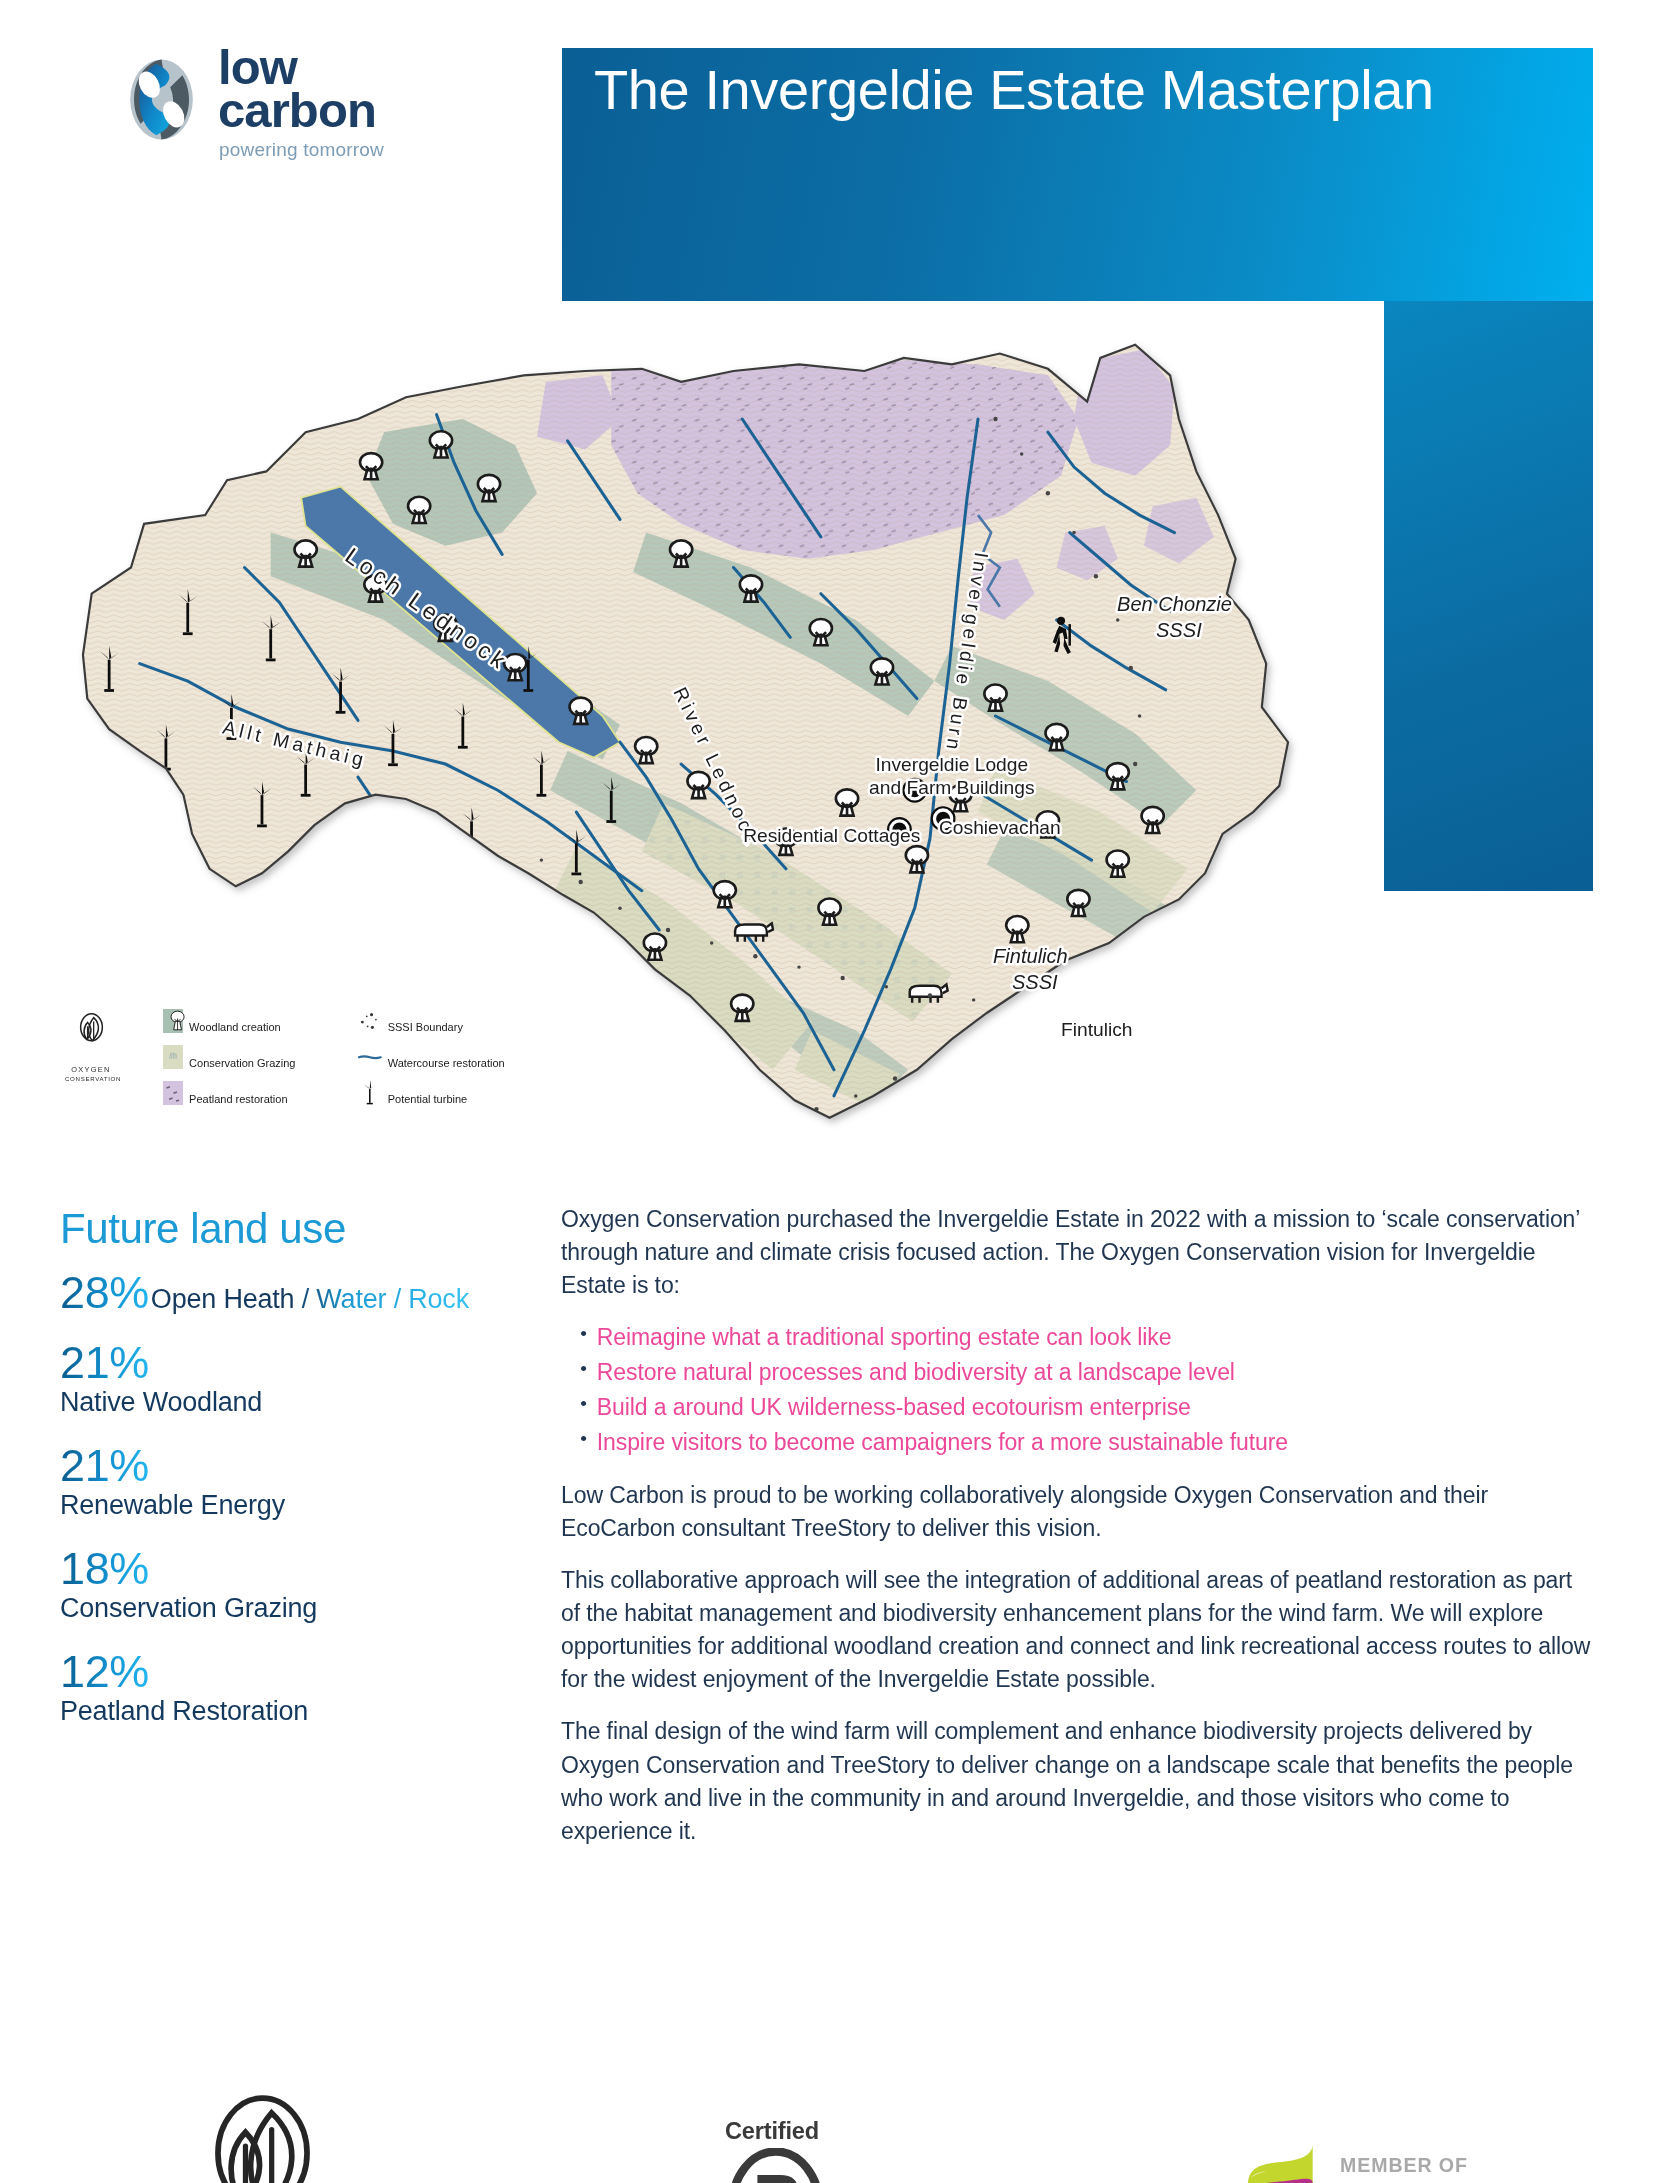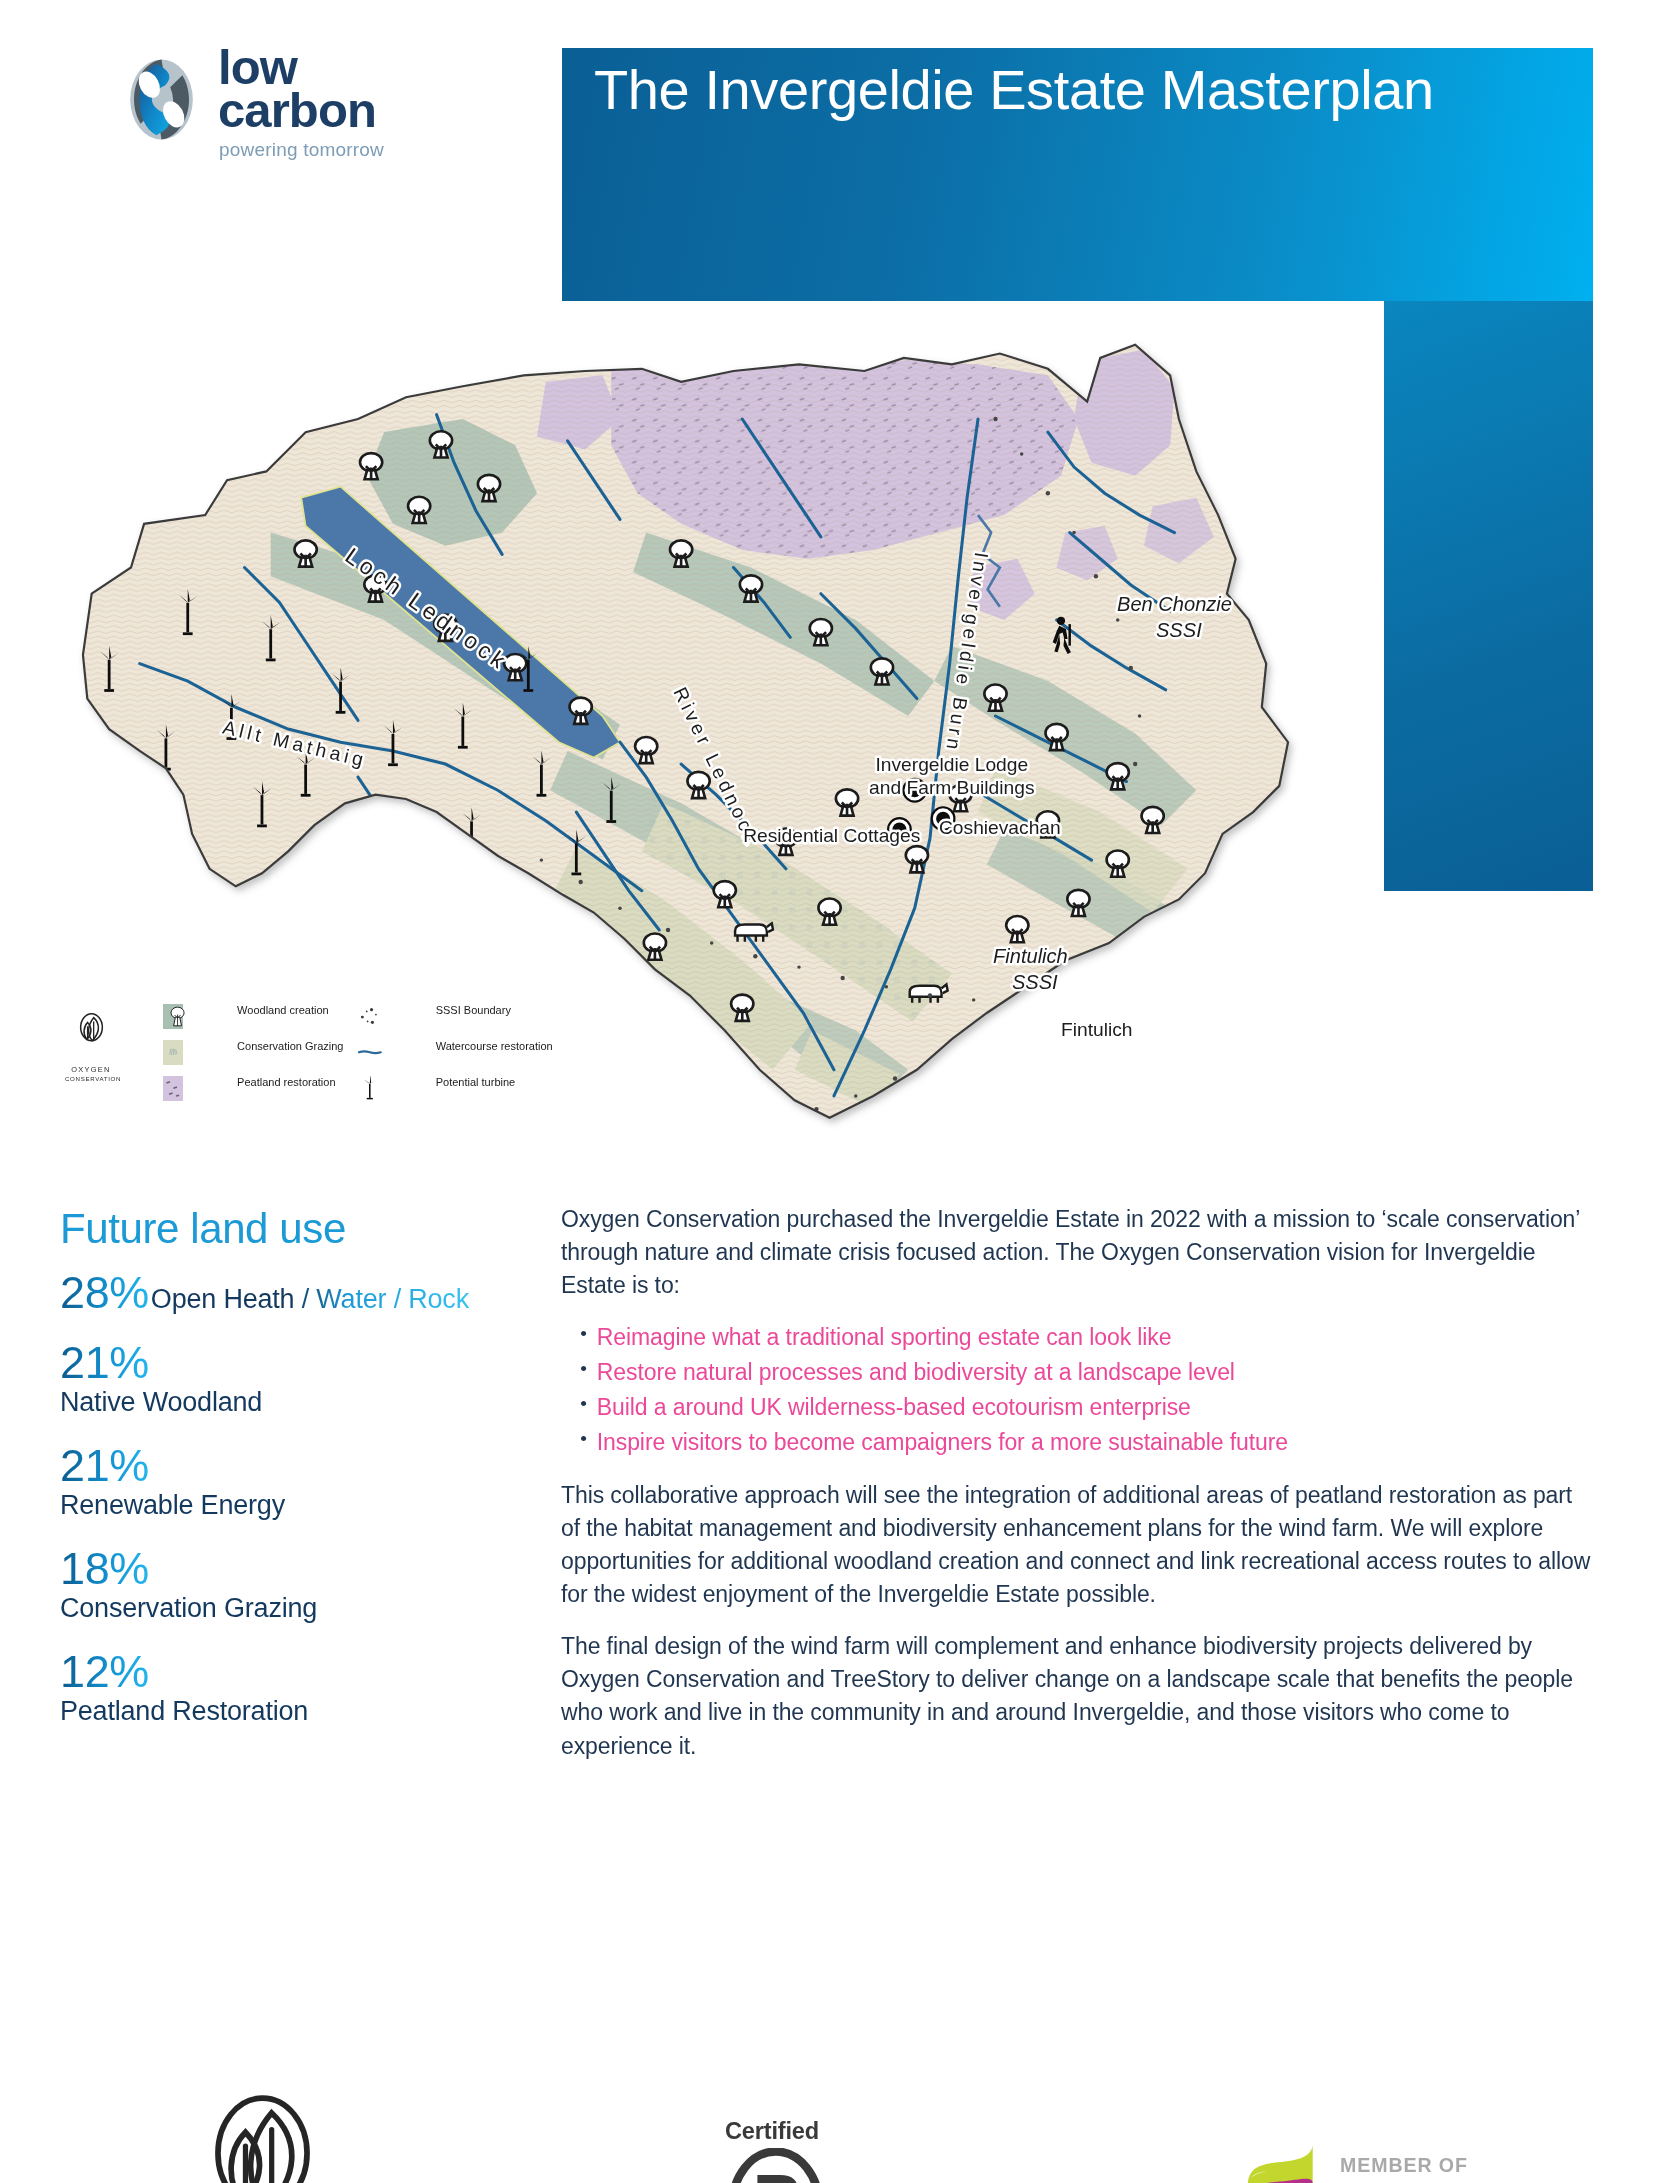--- a/index.html
+++ b/index.html
@@ -66,21 +66,21 @@
     width: 489px; height: 100px;
   }
   #legend-logo { position: absolute; left: 0; top: 12.2px; width: 52px; text-align: center; }
   #legend-logo .oc-mark { width: 27px; height: 33px; margin: 0 auto; display: block; }
   #legend-logo .oc-t1 { font-size: 7.4px; letter-spacing: 1.3px; color: #2b2b2b; margin-top: 20px; }
   #legend-logo .oc-t2 { font-size: 6.1px; letter-spacing: 0.7px; color: #2b2b2b; margin-top: 0.9px; }
 
   .lg-col { position: absolute; top: 4.4px; }
   #lg-col-a { left: 98px; width: 183px; }
   #lg-col-b { left: 293px; width: 192px; }
-  .lg-row { display: flex; align-items: flex-start; height: 29px; margin-bottom: 7px; gap: 48px; }
+  .lg-row { display: flex; align-items: flex-end; height: 29px; margin-bottom: 7px; }
   .lg-swatch { width: 20px; height: 24.5px; flex: 0 0 20px; position: relative; }
   .lg-sym { width: 23.6px; height: 24.5px; flex: 0 0 23.6px; position: relative; }
   .lg-label { font-size: 11px; color: #1b1b1b; margin-left: 6.1px; white-space: nowrap; }
 
   
   #stats { position: absolute; left: 60px; top: 1205px; width: 472px; }
   #stats-title {
     font-size: 42px; color: #1b9ad6; font-weight: 400; letter-spacing: -0.4px;
     margin-bottom: 16.6px;
   }
@@ -740,20 +740,21 @@
 </div>
 
 <div id="body-col">
   <p class="para">Oxygen Conservation purchased the Invergeldie Estate in 2022 with a mission to ‘scale conservation’ through nature and climate crisis focused action. The Oxygen Conservation vision for Invergeldie Estate is to:</p>
   <ul id="bullets">
     <li>Reimagine what a traditional sporting estate can look like</li>
     <li>Restore natural processes and biodiversity at a landscape level</li>
     <li>Build a around UK wilderness-based ecotourism enterprise</li>
     <li>Inspire visitors to become campaigners for a more sustainable future</li>
   </ul>
+  <p class="para">Low Carbon is proud to be working collaboratively alongside Oxygen Conservation and their EcoCarbon consultant TreeStory to deliver this vision.</p>
   <p class="para">This collaborative approach will see the integration of additional areas of peatland restoration as part of the habitat management and biodiversity enhancement plans for the wind farm. We will explore opportunities for additional woodland creation and connect and link recreational access routes to allow for the widest enjoyment of the Invergeldie Estate possible.</p>
   <p class="para">The final design of the wind farm will complement and enhance biodiversity projects delivered by Oxygen Conservation and TreeStory to deliver change on a landscape scale that benefits the people who work and live in the community in and around Invergeldie, and those visitors who come to experience it.</p>
 </div>
 
 <div id="oc-footer">
   <svg class="oc-mark" viewBox="0 0 258 300">
     <ellipse cx="129" cy="140" rx="102" ry="126" fill="none" stroke="#252525" stroke-width="13"></ellipse>
     <path d="M150,48 C216,110 210,196 139,266 C84,208 92,116 150,48 Z" fill="none" stroke="#252525" stroke-width="13"></path>
     <path d="M90,92 C136,140 132,202 83,252 C46,206 49,134 90,92 Z" fill="none" stroke="#252525" stroke-width="13"></path>
     <path d="M150,86 L150,266" stroke="#252525" stroke-width="12" fill="none" stroke-linecap="round"></path>

